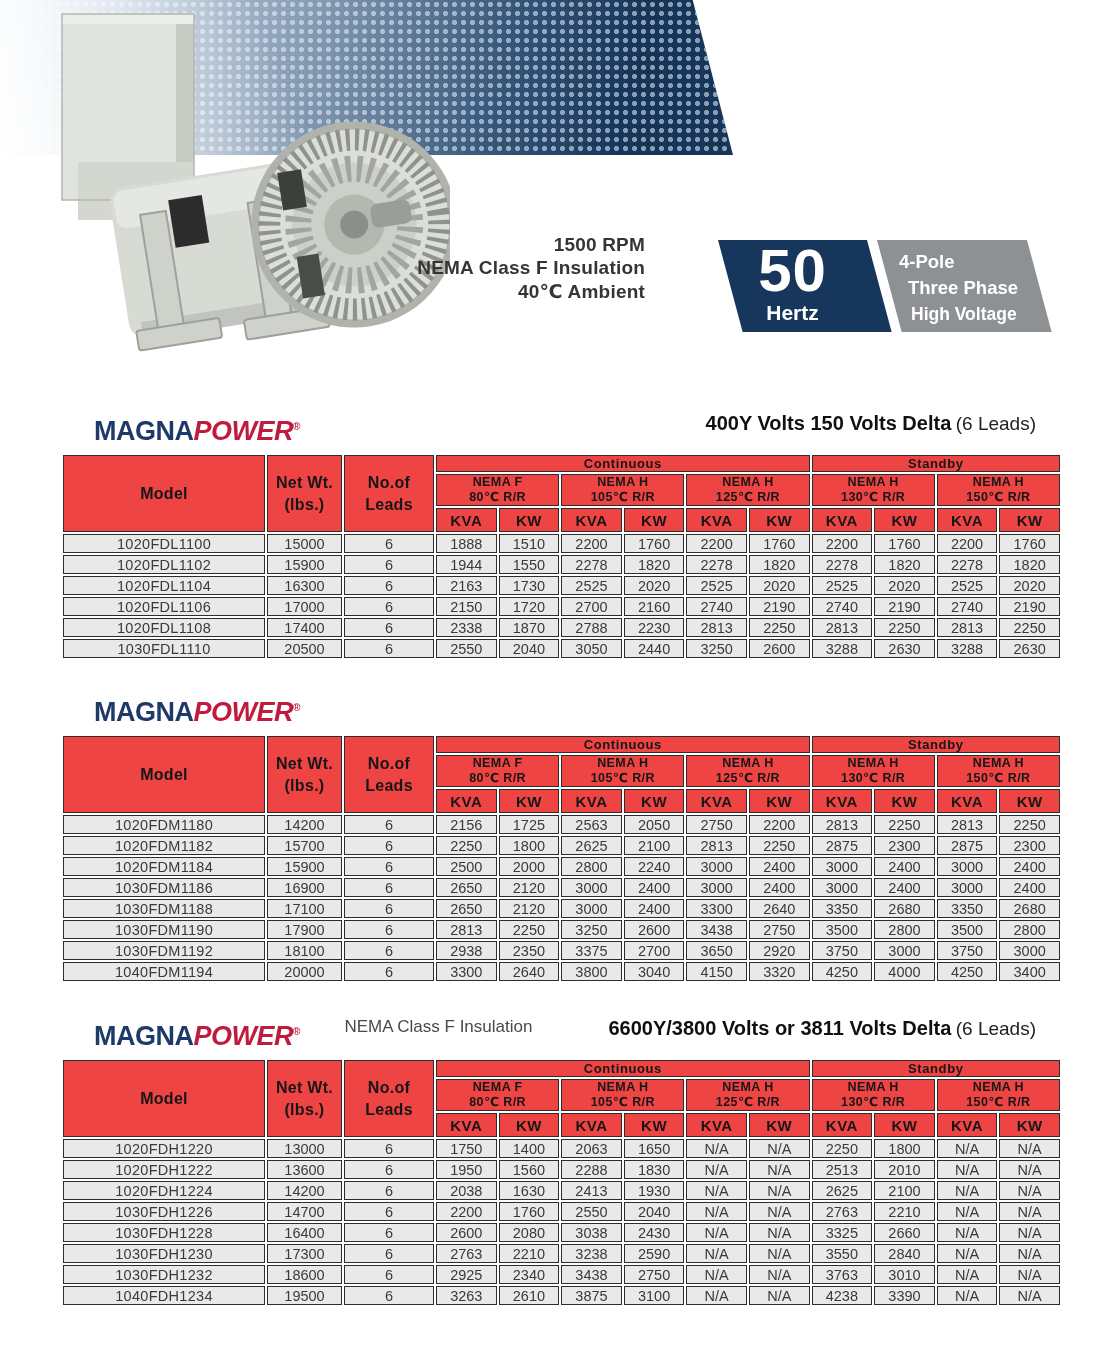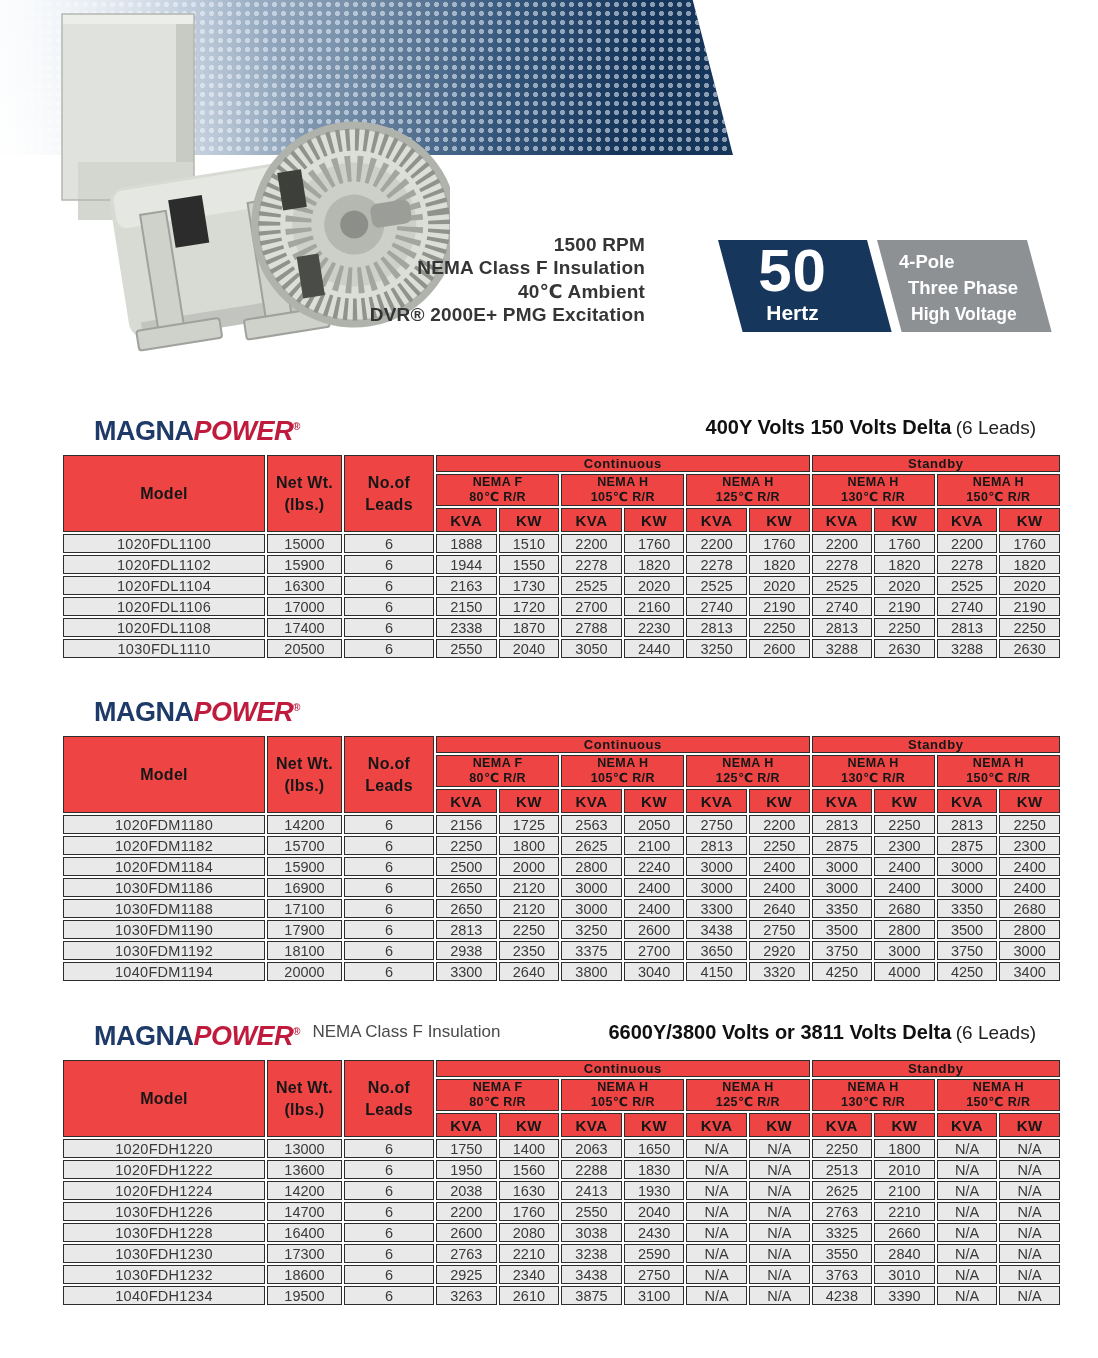--- a/index.html
+++ b/index.html
@@ -40,21 +40,21 @@
   .pole-line { font-size:18.5px; font-weight:bold; line-height:26px; white-space:nowrap; }
   .pole-line:nth-child(2){ margin-left:9px; }
   .pole-line:nth-child(3){ margin-left:12px; font-size:17.5px; }
 
   
   .tables-wrap { padding-left:61px; width:1037px; }
   .block { width:975px; }
   .block-1 { margin-top:40px; }
   .block-2 { margin-top:33px; }
   .block-3 { margin-top:34px; }
-  .block-head { display:flex; align-items:center; margin-bottom:7px; }
+  .block-head { display:flex; align-items:flex-start; margin-bottom:7px;gap:32px; }
   .logo { margin-left:33px; font-size:27px; line-height:30px; white-space:nowrap; }
   .logo-magna { color:#1e3a68; font-weight:bold; letter-spacing:-.5px; }
   .logo-power { color:#c01b3d; font-weight:bold; font-style:italic; letter-spacing:-.5px; }
   .logo-reg { font-size:10px; color:#c01b3d; vertical-align:super; font-weight:bold; }
   .block-note { font-size:17px; color:#4a4a4a; margin:0 0 4px 12px; white-space:nowrap; }
   .block-title { margin-left:auto; padding-bottom:3px; white-space:nowrap; color:#101010; }
   .t-bold { font-weight:bold; font-size:20px; white-space:pre; }
   .t-reg  { font-weight:normal; font-size:19px; color:#222; }
 
   table.spec { border-collapse:separate; border-spacing:2px; table-layout:fixed; width:975px; }
@@ -107,21 +107,20 @@
         <rect x="262" y="172" width="24" height="38" fill="#3c3f3a"></rect>
         <rect x="268" y="258" width="22" height="42" fill="#4a4d47"></rect>
       </g>
     </g>
   </svg>
 
   <div class="specs">
     <div class="spec-line">1500 RPM</div>
     <div class="spec-line">NEMA Class F Insulation</div>
     <div class="spec-line">40℃ Ambient</div>
-    <div class="spec-line">DVR® 2000E+ PMG Excitation</div>
   </div>
 
   <div class="badge badge-hertz">
     <div class="badge-inner">
       <div class="hz-value">50</div>
       <div class="hz-unit">Hertz</div>
     </div>
   </div>
 
   <div class="badge badge-pole">

